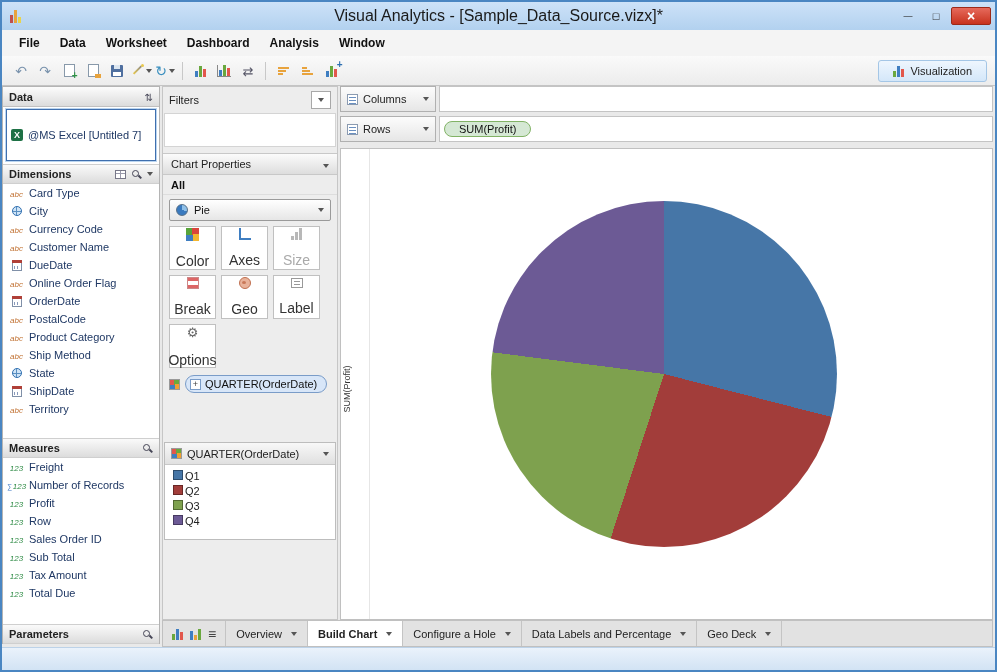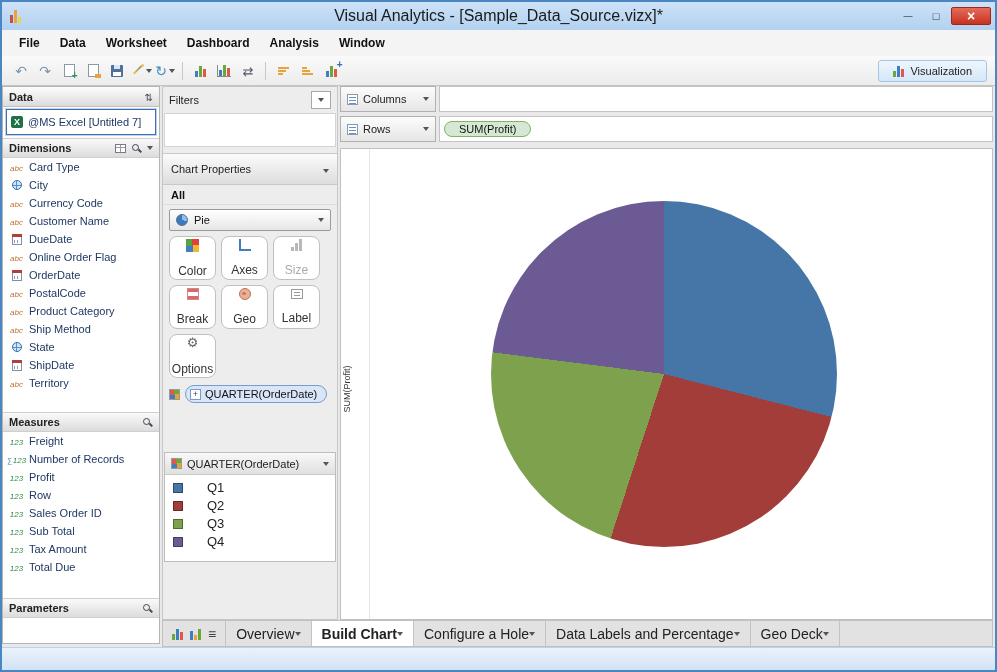--- a/index.html
+++ b/index.html
@@ -56,21 +56,21 @@
   .icon-addchart { position:relative; }
   .icon-addchart::after { content:"+"; position:absolute; right:-6px; top:-6px; color:#2e6fb0; font-size:10px; font-weight:bold; }
   .viz-btn { margin-left:auto; display:flex; align-items:center; gap:6px; padding:4px 14px; background:linear-gradient(#eef6fe,#d4e7f9); border:1px solid #a4c6e6; border-radius:3px; font-size:11px; color:#222; }
 
   
   .left-panel { position:absolute; left:0; top:84px; width:158px; height:558px; background:#fff; border:1px solid #b4b4b4; display:flex; flex-direction:column; }
   .lp-header { height:20px; flex:none; background:linear-gradient(#fcfcfc,#dcdcdc); border-bottom:1px solid #c0c0c0; display:flex; align-items:center; padding:0 6px; font-size:11px; font-weight:bold; color:#222; }
   .icon-updown::before { content:"⇅"; font-size:10px; color:#445; font-weight:normal; }
   .lp-header .right, .lp-subheader .right { margin-left:auto; display:flex; align-items:center; gap:5px; }
   .lp-source { flex:none; padding:2px 3px 3px; background:#fff; }
-  .source-item { display:flex; align-items:center; gap:5px; border:1px solid #3f6fae; outline:1px solid #bcd6f0; padding:6px 4px; font-size:11px; color:#1f3864; background:#fff; }
+  .source-item { display:flex; align-items:center; gap:5px; border:1px solid #3f6fae; outline:1px solid #bcd6f0; padding:19px 4px; font-size:11px; color:#1f3864; background:#fff; }
   .icon-excel { width:12px; height:12px; flex:none; background:#1e7145; border-radius:2px; position:relative; }
   .icon-excel::before { content:"X"; position:absolute; inset:0; color:#fff; font-size:9px; font-weight:bold; display:flex; align-items:center; justify-content:center; }
   .lp-subheader { height:20px; flex:none; background:linear-gradient(#fafafa,#dcdcdc); border-top:1px solid #cfcfcf; border-bottom:1px solid #cfcfcf; display:flex; align-items:center; gap:4px; padding:0 6px; font-size:11px; font-weight:bold; color:#222; }
   .lp-list { background:#fff; overflow:hidden; flex:none; }
   .lp-list.dims { height:254px; }
   .lp-list.meas { height:166px; }
   .lp-list.params { flex:1; }
   .field-item { display:flex; align-items:center; height:18px; padding:0 4px; gap:3px; font-size:11px; color:#1f3864; white-space:nowrap; }
   .fi { width:19px; flex:none; display:flex; justify-content:center; align-items:center; }
   .icon-abc::before { content:"abc"; font-size:8px; color:#c07030; }
@@ -89,26 +89,26 @@
   .icon-table { width:11px; height:9px; border:1px solid #778; position:relative; background:#fff; }
   .icon-table::before { content:""; position:absolute; left:0; right:0; top:2px; height:1px; background:#99a; }
   .icon-table::after { content:""; position:absolute; top:0; bottom:0; left:4px; width:1px; background:#99a; }
 
   
   .mid-panel { position:absolute; left:160px; top:84px; width:176px; height:534px; background:#ededed; border:1px solid #c6c6c6; }
   .filters-row { height:26px; display:flex; align-items:center; padding:2px 6px; font-size:11px; color:#222; }
   .filters-combo { margin-left:auto; width:20px; height:18px; background:#fff; border:1px solid #a8a8a8; display:flex; align-items:center; justify-content:center; }
   .filters-body { height:34px; background:#fff; border:1px solid #d4d4d4; margin:0 1px; }
   .mid-gap { height:6px; }
-  .cp-header { height:32px; background:linear-gradient(#fbfbfb,#dddddd); border-top:1px solid #c8c8c8; border-bottom:1px solid #c8c8c8; display:flex; align-items:center; padding:0 8px; font-size:11px; color:#222; }
+  .cp-header { height:22px; background:linear-gradient(#fbfbfb,#dddddd); border-top:1px solid #c8c8c8; border-bottom:1px solid #c8c8c8; display:flex; align-items:center; padding:0 8px; font-size:11px; color:#222; }
   .cp-all { height:20px; display:flex; align-items:center; padding:0 8px; font-size:11px; font-weight:bold; color:#111; border-bottom:1px solid #ddd; }
   .chart-type-select { margin:4px 6px 0; height:22px; background:linear-gradient(#ffffff,#e6e6e6); border:1px solid #9a9a9a; border-radius:2px; display:flex; align-items:center; gap:6px; padding:0 6px; font-size:11px; color:#111; }
   .icon-pie { width:12px; height:12px; border-radius:50%; background:conic-gradient(#8fc0e8 0 30%, #3a7abf 0); border:1px solid #55708a; }
   .cp-buttons { display:grid; grid-template-columns:repeat(3,47px); gap:5px; padding:5px 6px 0; }
-  .cp-btn { height:44px; background:#fff; border:1px solid #c0c0c0; border-radius:8px; display:flex; flex-direction:column; align-items:center; justify-content:center; gap:12px; font-size:12px; color:#333; }
+  .cp-btn { height:44px; background:#fff; border:1px solid #c0c0c0; border-radius:0; display:flex; flex-direction:column; align-items:center; justify-content:center; gap:12px; font-size:14px; color:#333; }
   .cp-btn.disabled { color:#aaa; }
   .icon-color { width:13px; height:13px; background:conic-gradient(#d9453c 0 25%, #f2b630 0 50%, #3f7ec1 0 75%, #58a43a 0); }
   .icon-axes { width:12px; height:12px; border-left:2px solid #3f7ec1; border-bottom:2px solid #3f7ec1; }
   .icon-size3 { display:flex; align-items:flex-end; gap:1px; height:12px; }
   .icon-size3 i { display:block; width:3px; background:#b8b8b8; }
   .icon-size3 i:nth-child(1){height:4px;} .icon-size3 i:nth-child(2){height:8px;} .icon-size3 i:nth-child(3){height:12px;}
   .icon-break { width:12px; height:12px; border:1px solid #cc8888; background:linear-gradient(#dd6666 0 3px, #fff 3px 7px, #dd6666 7px 10px, #fff 10px); }
   .icon-geo { width:12px; height:12px; border-radius:50%; background:#e8b29a; border:1px solid #c07050; position:relative; }
   .icon-geo::before { content:""; position:absolute; left:2px; top:3px; width:4px; height:3px; background:#c87858; border-radius:50%; }
   .icon-label { width:12px; height:10px; border:1px solid #999; background:#fff; position:relative; }
@@ -117,21 +117,21 @@
   .chip-row { display:flex; align-items:center; gap:5px; padding:7px 6px; }
   .icon-field { width:11px; height:11px; flex:none; background:conic-gradient(#6aa83e 0 25%, #f0a030 0 50%, #3f7ec1 0 75%, #e2574c 0); border:1px solid #999; }
   .chip { display:flex; align-items:center; gap:4px; font-size:11px; color:#111; border-radius:9px; padding:2px 9px; }
   .chip.blue { background:#d8e6f8; border:1px solid #7a9cc8; padding-left:4px; }
   .expand-box { width:11px; height:11px; border:1px solid #7a9cc8; background:#fff; display:flex; align-items:center; justify-content:center; }
   .expand-box::before { content:"+"; font-size:9px; line-height:1; color:#444; }
   .legend-panel { margin:42px 1px 0; background:#fff; border:1px solid #bdbdbd; }
   .legend-header { height:22px; background:linear-gradient(#f8f8f8,#e0e0e0); border-bottom:1px solid #c8c8c8; display:flex; align-items:center; gap:5px; padding:0 6px; font-size:11px; color:#222; }
   .legend-header .caret { margin-left:auto; }
   .legend-body { padding:5px 8px 12px; display:flex; flex-direction:column; gap:3px; }
-  .legend-item { display:flex; align-items:center; gap:24px; font-size:13px; color:#222; }
+  .legend-item { display:flex; gap:2px; font-size:11px; color:#222; }
   .swatch { width:10px; height:10px; border:1px solid rgba(0,0,0,0.35); flex:none; }
 
   
   .main-area { position:absolute; left:338px; top:84px; right:2px; height:534px; }
   .shelf { height:26px; display:flex; margin-bottom:4px; }
   .shelf-box { width:96px; flex:none; border:1px solid #b0b0b0; background:linear-gradient(#fcfcfc,#e6e6e6); display:flex; align-items:center; gap:5px; padding:0 6px; font-size:11px; color:#222; }
   .shelf-box .caret { margin-left:auto; }
   .icon-shelf { width:11px; height:11px; border:1px solid #8a9ab0; background:#fff; position:relative; flex:none; }
   .icon-shelf::before { content:""; position:absolute; left:1px; right:1px; top:2px; height:1px; background:#6a8fc0; box-shadow:0 3px 0 #6a8fc0, 0 6px 0 #6a8fc0; }
   .shelf-field { flex:1; margin-left:3px; background:#fff; border:1px solid #c4c4c4; display:flex; align-items:center; padding:2px 4px; }
@@ -142,21 +142,21 @@
   .pie { position:absolute; left:150px; top:52px; width:346px; height:346px; border-radius:50%; }
 
   
   .tabbar { position:absolute; left:160px; right:2px; top:618px; height:27px; background:#e2e2e2; border:1px solid #c0c0c0; display:flex; align-items:stretch; }
   .tab-icons { display:flex; align-items:center; gap:7px; padding:0 9px; border-right:1px solid #c4c4c4; }
   .icon-minibar { display:flex; align-items:flex-end; gap:1px; height:12px; }
   .icon-minibar i { display:block; width:3px; }
   .icon-minibar.a i:nth-child(1){height:6px;background:#6aa83e;} .icon-minibar.a i:nth-child(2){height:11px;background:#3f7ec1;} .icon-minibar.a i:nth-child(3){height:8px;background:#e2574c;}
   .icon-minibar.b i:nth-child(1){height:9px;background:#3f7ec1;} .icon-minibar.b i:nth-child(2){height:5px;background:#e8a33d;} .icon-minibar.b i:nth-child(3){height:11px;background:#6aa83e;}
   .icon-hamburger::before { content:"≡"; font-size:14px; color:#444; line-height:1; }
-  .tab { display:flex; align-items:center; padding:0 10px; border-right:1px solid #c4c4c4; font-size:14px; color:#222; }
+  .tab { display:flex; align-items:center; gap:9px; padding:0 10px; border-right:1px solid #c4c4c4; font-size:11px; color:#222; }
   .tab.selected { background:#fff; font-weight:bold; }
 
   
   .footer { position:absolute; left:0; right:0; bottom:0; height:23px; background:linear-gradient(#eaf2fb,#d2e3f4); border-top:1px solid #bcd2e8; }
 </style>
 </head>
 <body>
 
 <div class="window">
 

